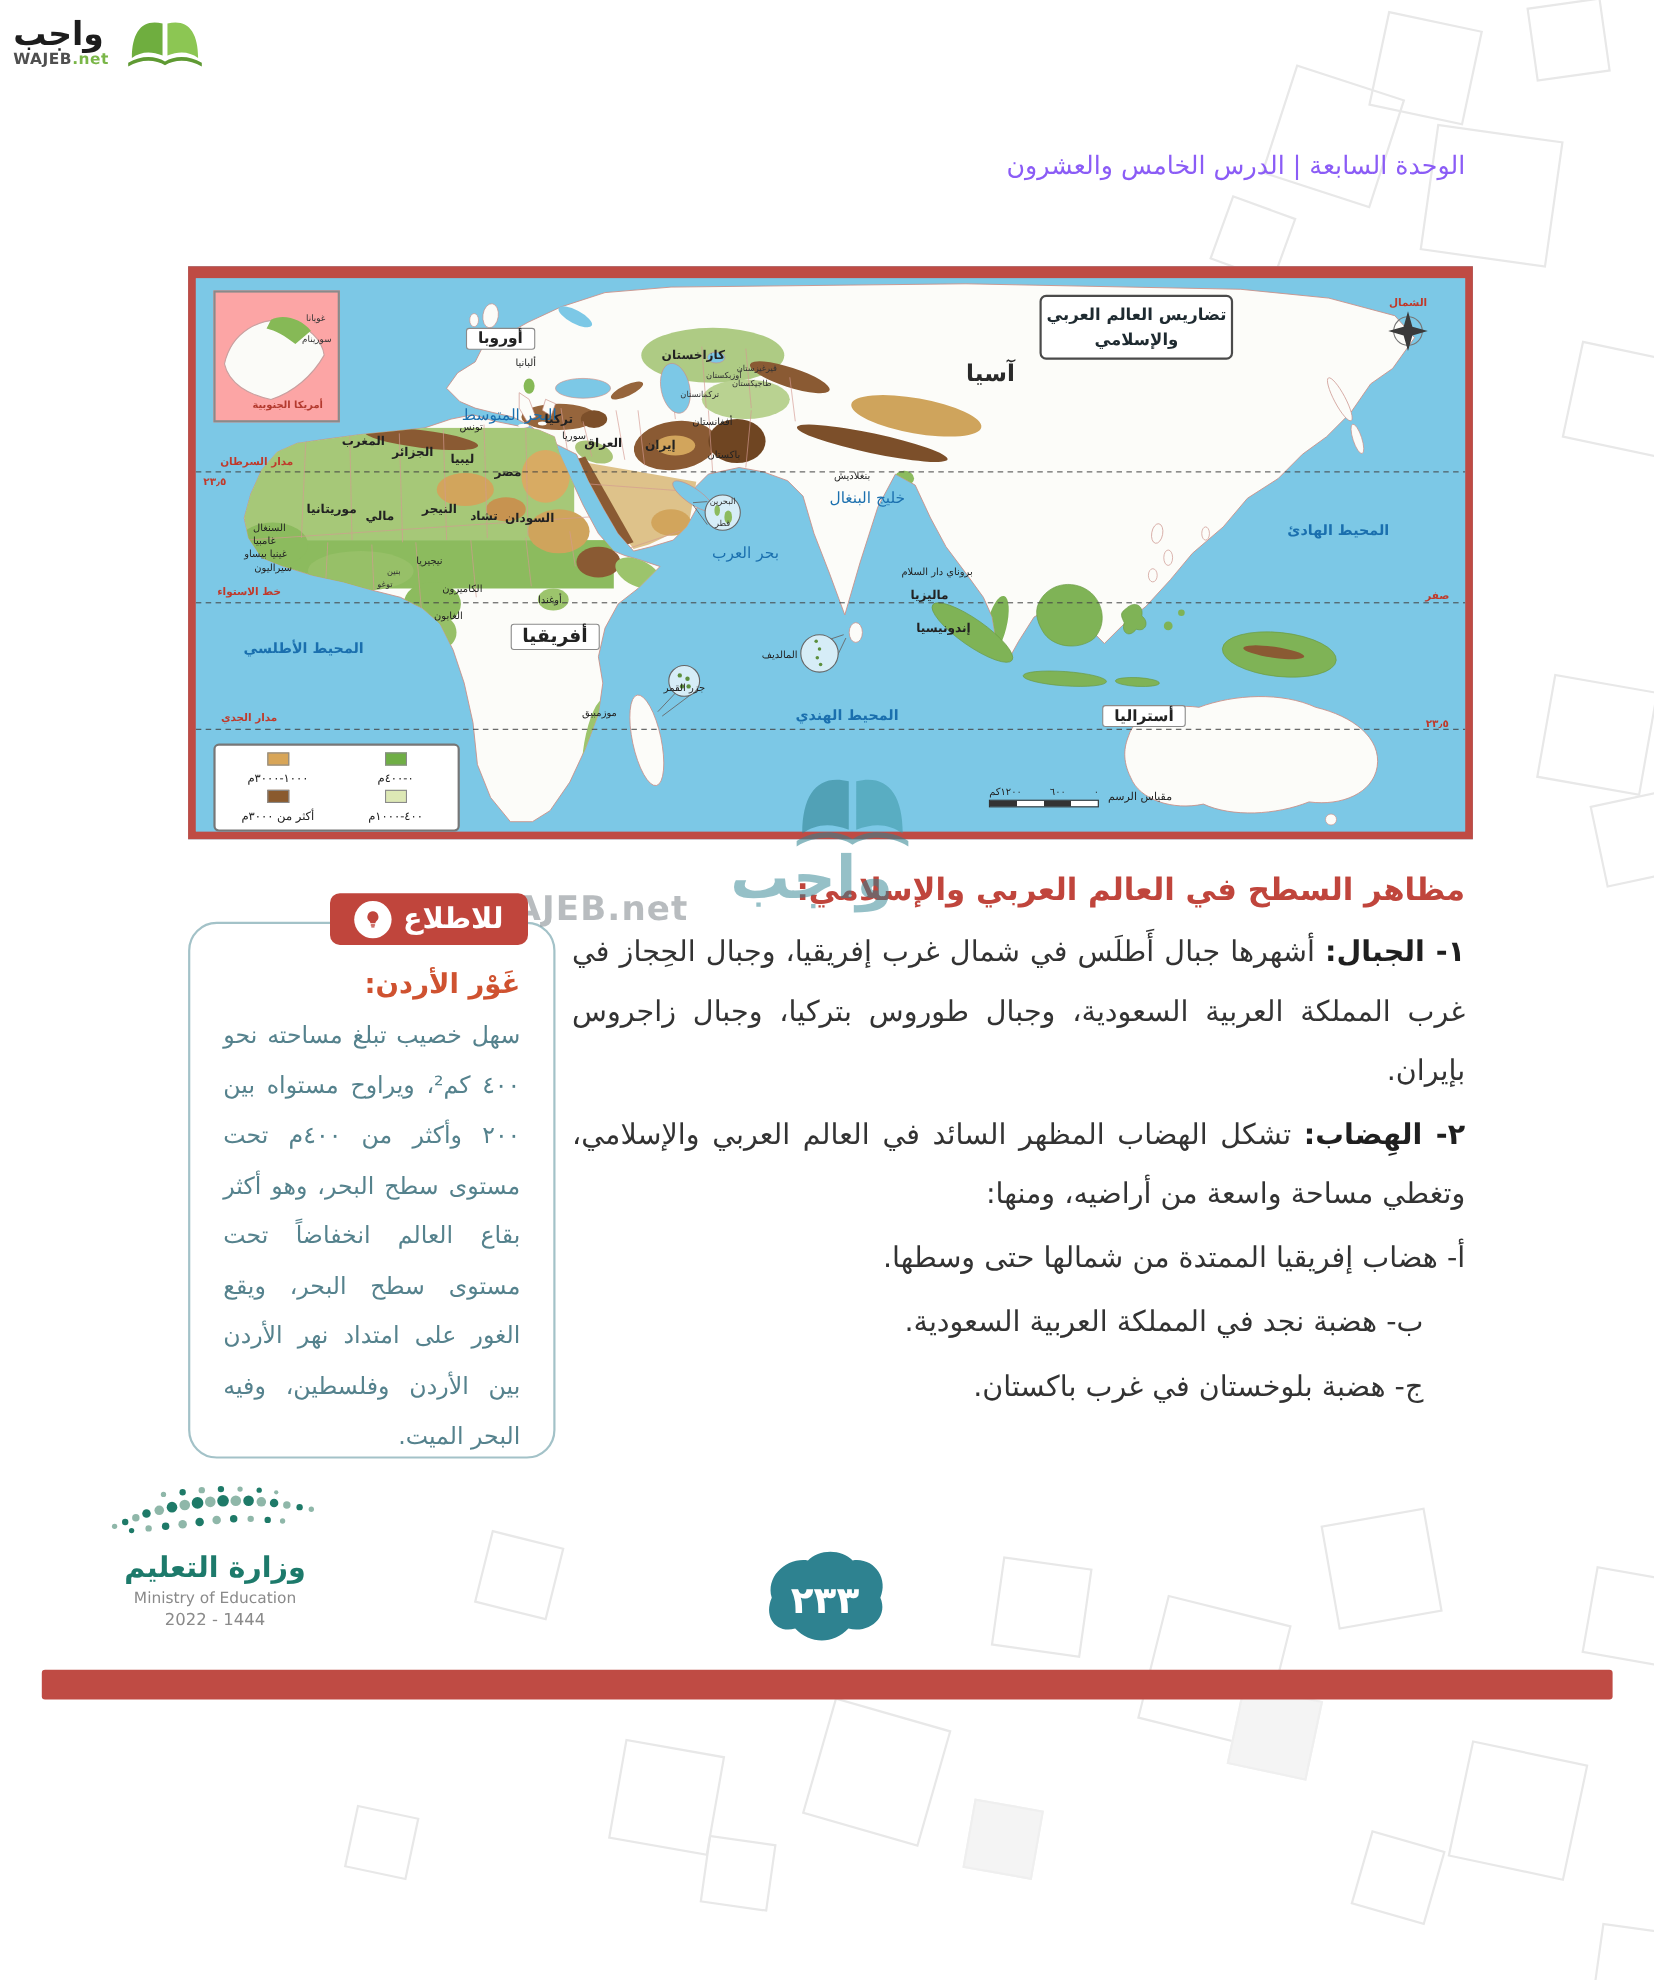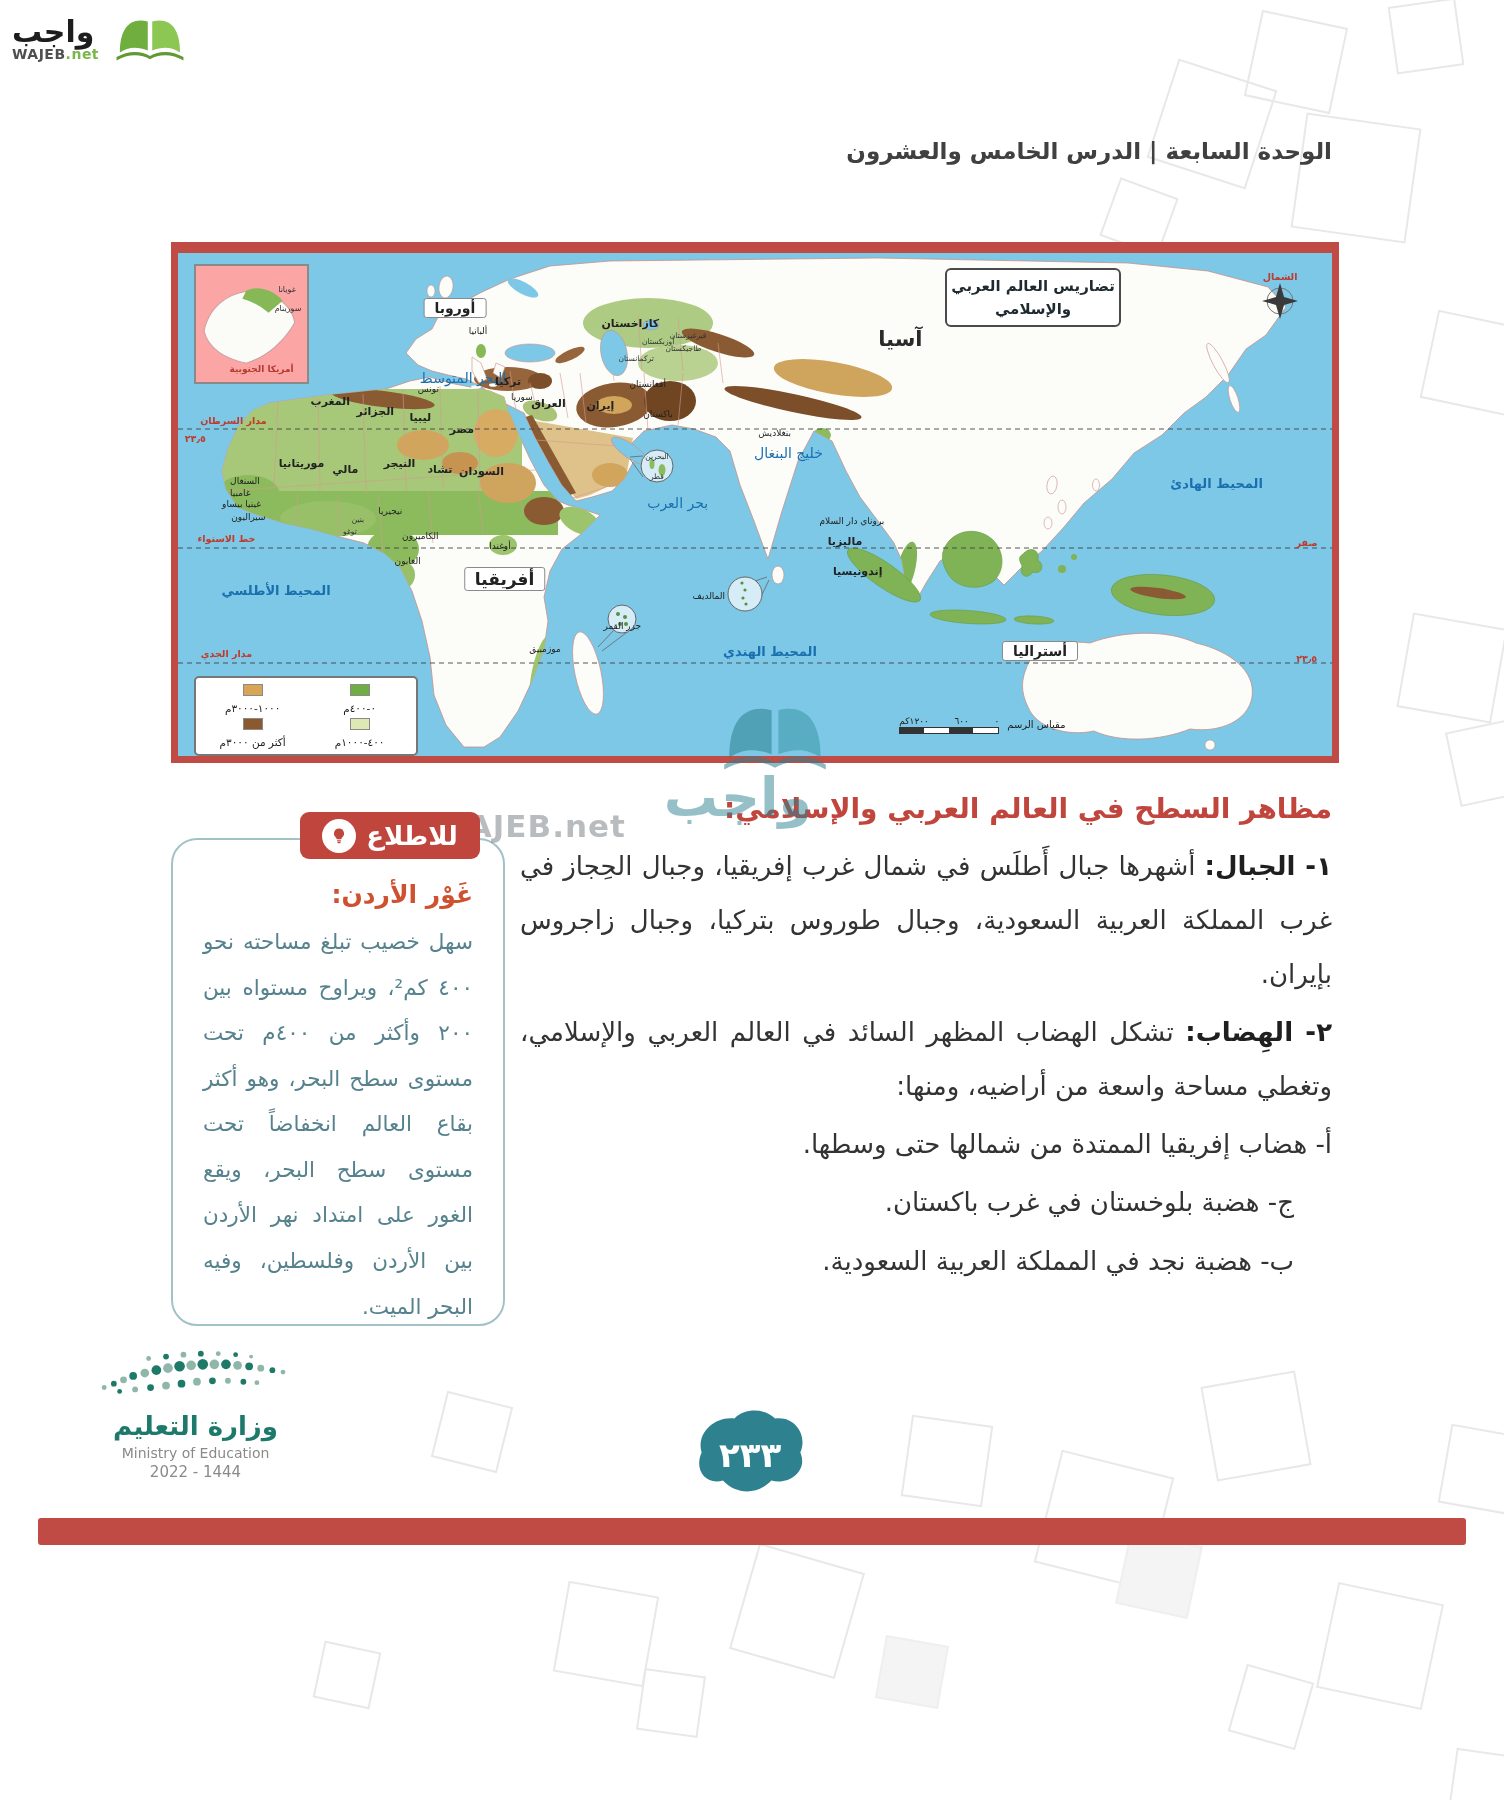--- a/index.html
+++ b/index.html
@@ -11,21 +11,21 @@
   .square.filled{background:#f4f4f4;border-color:#efefef;}
 
   
   #brand{position:absolute;left:12px;top:8px;display:flex;align-items:center;gap:12px;direction:ltr;z-index:5;}
   .brand-text{display:flex;flex-direction:column;align-items:flex-start;line-height:1.05;}
   .brand-ar{font-size:30px;font-weight:700;color:#1d1d1d;}
   .brand-en{font-size:14px;font-weight:700;color:#4f4f4f;letter-spacing:.5px;}
   .brand-en .net{color:#7ab648;}
 
   
-  #lesson-header{position:absolute;top:138px;right:172px;color:#404040;font-size:23px;font-weight:700;z-index:2;}
+  #lesson-header{position:absolute;top:138px;right:172px;color:#8b5cf6;font-size:23px;font-weight:400;z-index:2;}
 
   
   #map-frame{position:absolute;left:171px;top:242px;border:7px solid #bf4b44;border-top-width:11px;background:#7cc8e6;z-index:2;}
   #map-inner{position:relative;width:1154px;height:503px;}
   #map-svg{position:absolute;left:0;top:0;width:100%;height:100%;}
   #map-labels{position:absolute;left:0;top:0;width:100%;height:100%;z-index:4;}
   .mlabel{position:absolute;transform:translate(-50%,-50%);white-space:nowrap;}
   .m-country{font-size:11px;font-weight:700;color:#222;}
   .m-tiny{font-size:9px;color:#222;}
   .m-micro{font-size:7.5px;color:#333;}
@@ -376,22 +376,22 @@
     <span class="wm-ar">واجب</span>
     <span class="wm-en">WAJEB.net</span>
   </div>
 
   <div id="main-text">
     <h2 id="main-title">مظاهر السطح في العالم العربي والإسلامي:</h2>
     <div id="main-paragraphs">
         <p class="para"><b>١- الجبال:</b> أشهرها جبال أَطلَس في شمال غرب إفريقيا، وجبال الحِجاز في غرب المملكة العربية السعودية، وجبال طوروس بتركيا، وجبال زاجروس بإيران.</p>
         <p class="para"><b>٢- الهِضاب:</b> تشكل الهضاب المظهر السائد في العالم العربي والإسلامي، وتغطي مساحة واسعة من أراضيه، ومنها:</p>
         <p class="para">أ- هضاب إفريقيا الممتدة من شمالها حتى وسطها.</p>
+        <p class="para indent">ب- هضبة نجد في المملكة العربية السعودية.</p>
         <p class="para indent">ج- هضبة بلوخستان في غرب باكستان.</p>
-        <p class="para indent">ب- هضبة نجد في المملكة العربية السعودية.</p>
       </div>
   </div>
 
   <div id="info-tab">
     <span>للاطلاع</span>
     <span class="tab-bulb">
       <svg width="20" height="20" viewBox="0 0 24 24">
         <path d="M12,3 a6,6 0 0 1 4,10.5 c-.8.7-1.2,1.5-1.3,2.5 h-5.4 c-.1-1-.5-1.8-1.3-2.5 A6,6 0 0 1 12,3 Z" fill="#c0453c"></path>
         <rect x="9.5" y="17" width="5" height="1.6" rx="0.8" fill="#c0453c"></rect>
         <rect x="10" y="19.2" width="4" height="1.4" rx="0.7" fill="#c0453c"></rect>

